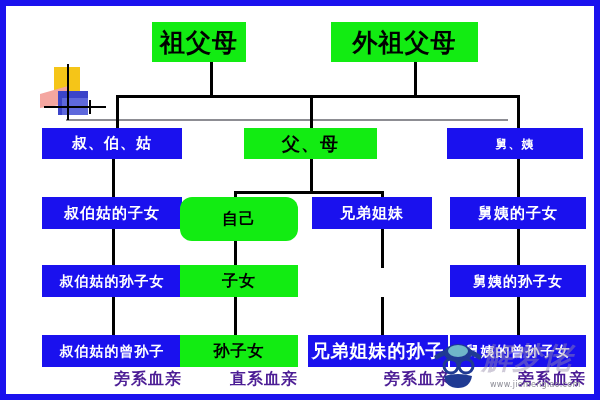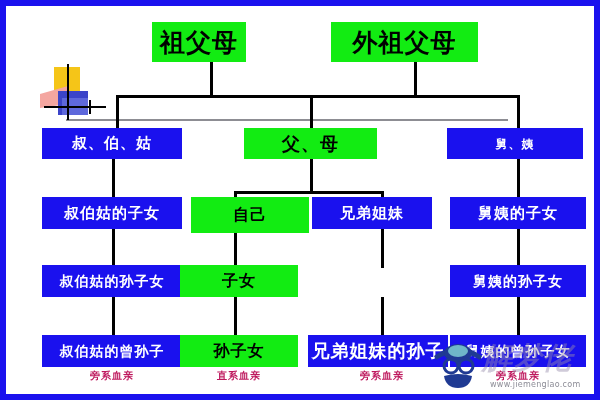--- a/index.html
+++ b/index.html
@@ -44,25 +44,25 @@
   }
   .node span{display:block;}
   
   .line{position:absolute;background:#000000;z-index:2;}
   .vline{width:3px;}
   .hline{height:3px;}
   .faint{background:#8d8d93;height:2px;z-index:1;}
   
   .caption{
     position:absolute;
-    color:#be185d;
+    color:#4c1d95;
     font-weight:bold;
-    font-size:10px;
+    font-size:16px;
     letter-spacing:1px;
-    text-align:center;
+    text-align:right;
     z-index:4;
     white-space:nowrap;
   }
   
   #placeholder{
     position:absolute;
     left:32px;top:58px;
     width:68px;height:62px;
     z-index:6;
   }
@@ -142,21 +142,21 @@
     <div class="node green" style="left:238px;top:122px;width:133px;height:31px;font-size:18px;">
       <span>父、母</span>
     </div>
     <div class="node blue" style="left:441px;top:122px;width:136px;height:31px;font-size:12px;">
       <span>舅、姨</span>
     </div>
 
     <div class="node blue" style="left:36px;top:191px;width:140px;height:32px;font-size:15px;">
       <span>叔伯姑的子女</span>
     </div>
-    <div class="node green" style="left:185px;top:191px;width:118px;height:36px;font-size:16px;">
+    <div class="node green" style="left:174px;top:191px;width:118px;height:44px;font-size:16px;border-radius:12px;">
       <span>自己</span>
     </div>
     <div class="node blue" style="left:306px;top:191px;width:120px;height:32px;font-size:15px;">
       <span>兄弟姐妹</span>
     </div>
     <div class="node blue" style="left:36px;top:259px;width:140px;height:32px;font-size:14px;">
       <span>叔伯姑的孙子女</span>
     </div>
 
     <div class="node blue" style="left:444px;top:191px;width:136px;height:32px;font-size:15px;">

